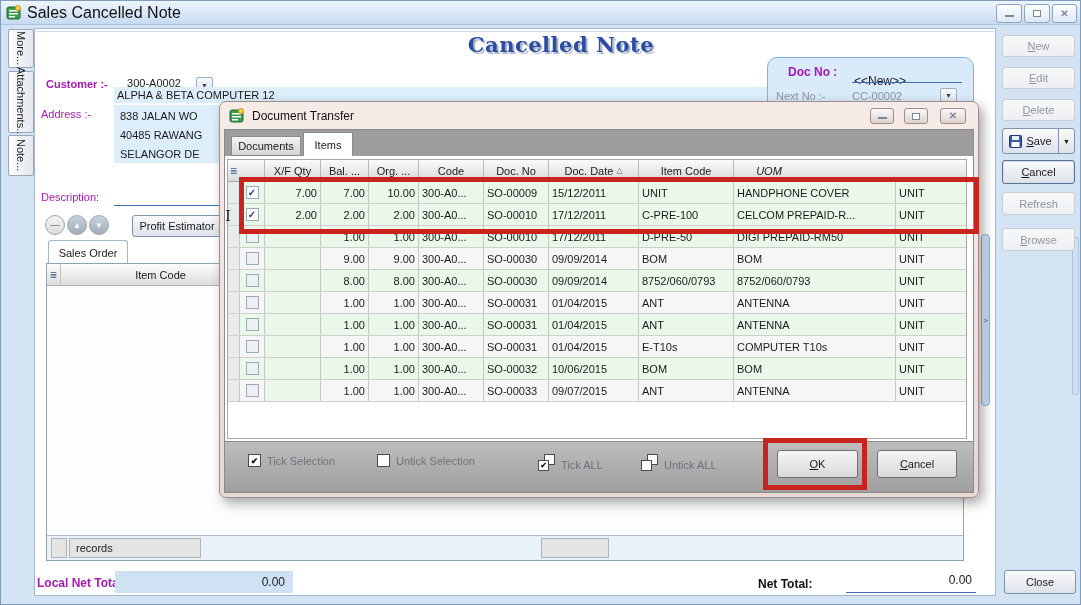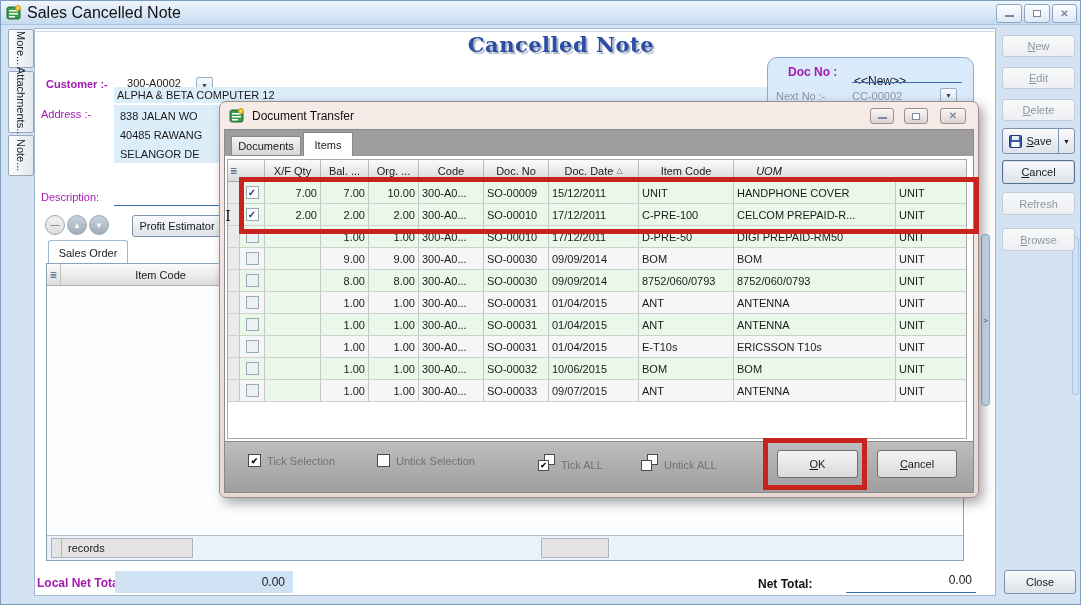--- a/index.html
+++ b/index.html
@@ -168,21 +168,21 @@
 
   <div class="maingrid">
     <div class="gridheader">
       <div class="gh-cell" style="width:14px;">
           <span class="chooser">≣</span>
         </div>
       <div class="gh-cell" style="width:200px;">Item Code</div>
     </div>
     <div class="recordsbar">
       <div class="reccell" style="left:4px;width:16px;"></div>
-      <div class="reccell" style="left:14px;width:132px;padding:3px 0 0 6px;">records</div>
+      <div class="reccell" style="left:22px;width:132px;padding:3px 0 0 6px;">records</div>
       <div class="reccell" style="left:494px;width:68px;"></div>
     </div>
   </div>
 
   <span class="bluelabel" style="position:absolute;left:36px;top:575px;font-weight:bold;font-size:12px;">Local Net Total:</span>
   <div style="position:absolute;left:114px;top:570px;width:178px;height:22px;background:#cfe2f4;text-align:right;padding:4px 8px 0 0;font-size:12px;">0.00</div>
   <span style="position:absolute;left:757px;top:576px;font-weight:bold;font-size:12px;color:#111;">Net Total:</span>
   <div style="position:absolute;left:845px;top:572px;width:130px;height:20px;border-bottom:1px solid #3e6fae;text-align:right;padding-right:4px;font-size:12px;">0.00</div>
 
   <div class="docpanel">
@@ -382,21 +382,21 @@
     <div class="c w-chk">
                 <span class="cb"></span>
               </div>
     <div class="c w-xf num"></div>
     <div class="c w-bal num">1.00</div>
     <div class="c w-org num">1.00</div>
     <div class="c w-code">300-A0...</div>
     <div class="c w-docno">SO-00031</div>
     <div class="c w-date">01/04/2015</div>
     <div class="c w-item">E-T10s</div>
-    <div class="c w-desc">ERICSSON T10s</div>
+    <div class="c w-desc">COMPUTER T10s</div>
     <div class="c w-uom" style="border-right:none;">UNIT</div>
   </div>
 
   <div class="trow rg">
     <div class="c w-ind"></div>
     <div class="c w-chk">
                 <span class="cb"></span>
               </div>
     <div class="c w-xf num"></div>
     <div class="c w-bal num">1.00</div>

